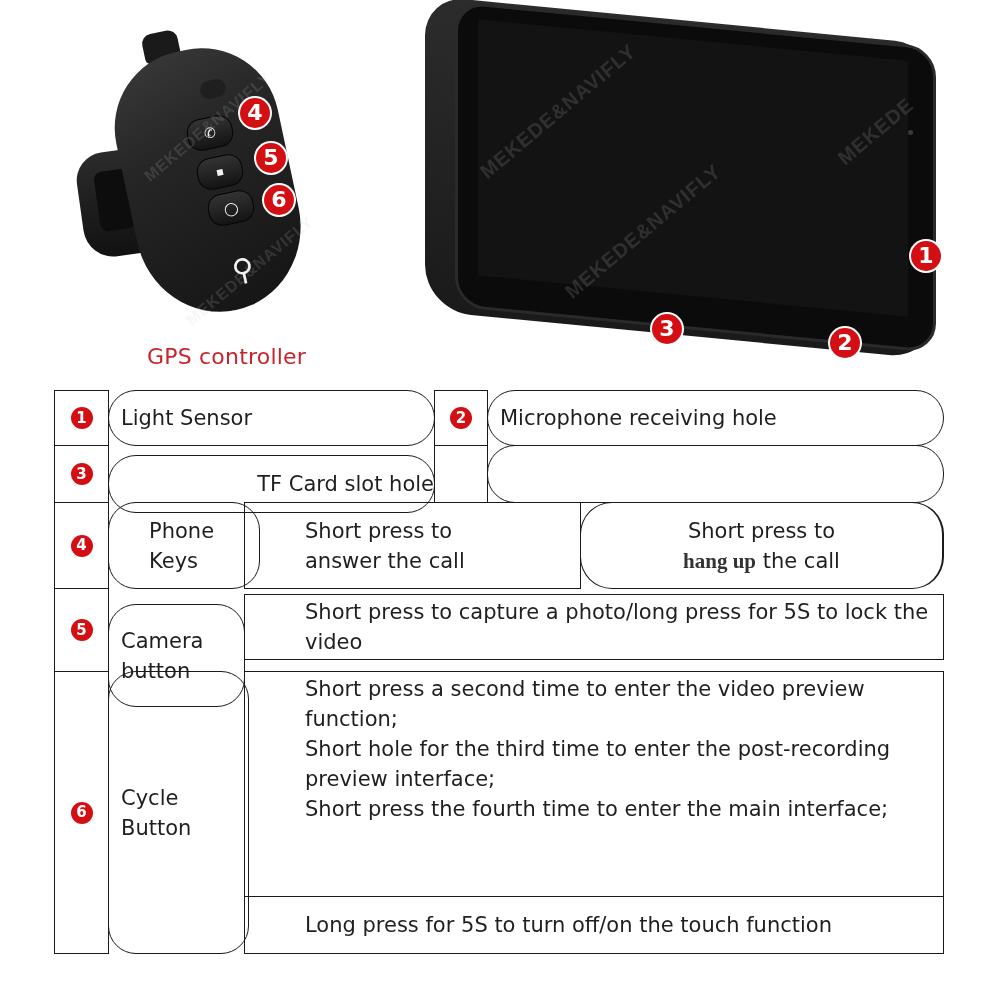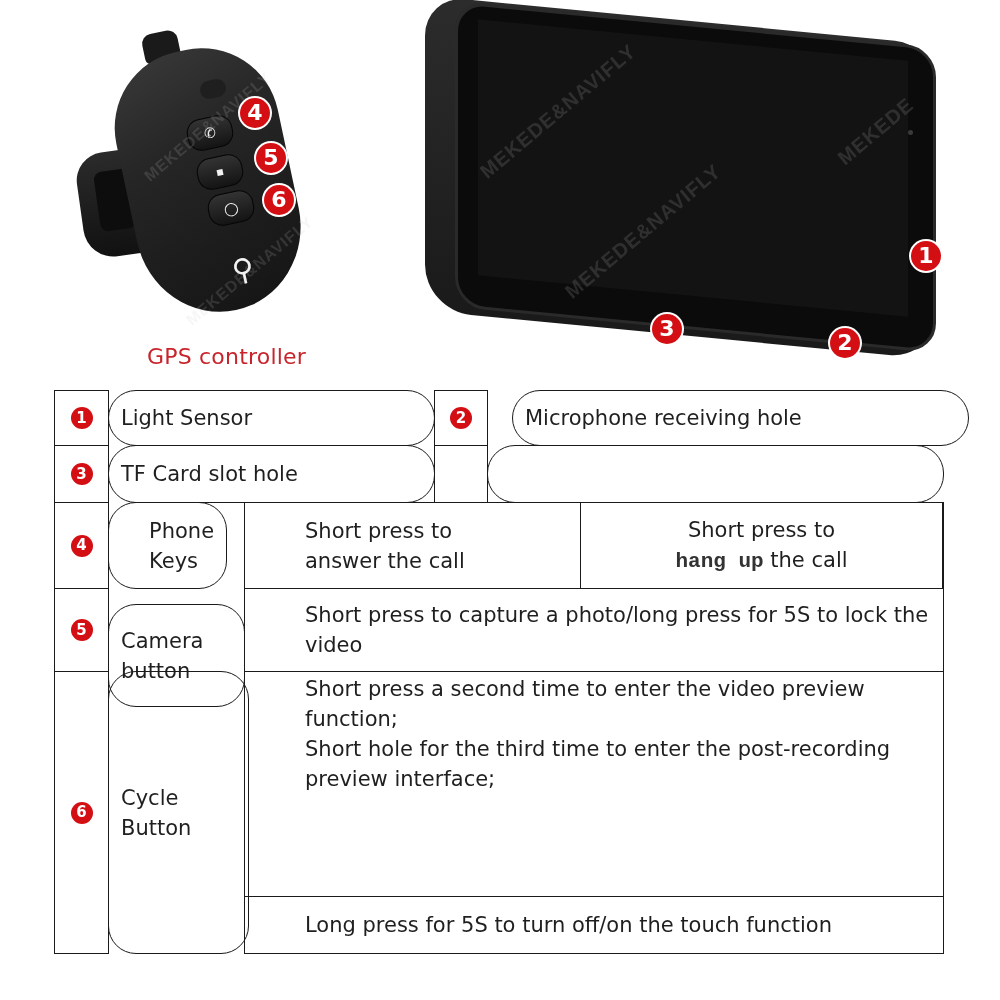--- a/index.html
+++ b/index.html
@@ -95,21 +95,21 @@
     border: 1px solid #1a1a1a;
     font-size: 21px; line-height: 30px; color: #1f1f1f;
     font-family: "DejaVu Sans", sans-serif;
     display: flex; align-items: center;
   }
   .cell.num { justify-content: center; }
   .cell.txt { padding-left: 12px; border-radius: 28px; }
   .cell.desc { padding-left: 60px; padding-right: 10px; }
   .cell.center { justify-content: center; text-align: center; }
   .cell .inner { display: block; }
-  .bold-seg { font-family: Liberation Mono, monospace; font-weight: bold; color: #333; font-size: 21px; }
+  .bold-seg { font-family: Liberation Serif, serif; font-weight: bold; color: #333; font-size: 21px; }
 </style>
 </head>
 <body>
 
 <div>
   <div class="abs strap"></div>
   <div class="abs strap-inner"></div>
   <div class="abs ctrl-knob"></div>
   <div class="abs ctrl-body"></div>
   <div class="abs" style="left:200px;top:80px;width:26px;height:18px;border-radius:9px;background:#1f1f1f;transform:rotate(-12deg);"></div>
@@ -152,68 +152,69 @@
 
   <div class="cell num" style="left:0;top:0;width:55px;height:56px;">
     <span class="badge" style="position:static;">1</span>
   </div>
   <div class="cell txt" style="left:54px;top:0;width:327px;height:56px;">
     <span>Light Sensor</span>
   </div>
   <div class="cell num" style="left:380px;top:0;width:54px;height:56px;">
     <span class="badge" style="position:static;">2</span>
   </div>
-  <div class="cell txt" style="left:458px;top:0;width:457px;height:56px;">
+  <div class="cell txt" style="left:433px;top:0;width:457px;height:56px;">
     <span>Microphone receiving hole</span>
   </div>
 
   <div class="cell num" style="left:0;top:55px;width:55px;height:58px;">
     <span class="badge" style="position:static;">3</span>
   </div>
-  <div class="cell txt" style="left:54px;top:55px;width:327px;height:58px;">
+  <div class="cell txt" style="left:54px;top:65px;width:327px;height:58px;justify-content:flex-end;">
     <span>TF Card slot hole</span>
   </div>
   <div class="cell num" style="left:380px;top:55px;width:54px;height:58px;"></div>
   <div class="cell txt" style="left:433px;top:55px;width:457px;height:58px;"></div>
 
   <div class="cell num" style="left:0;top:112px;width:55px;height:87px;">
     <span class="badge" style="position:static;">4</span>
   </div>
-  <div class="cell txt" style="left:54px;top:112px;width:119px;height:87px;padding-left:40px;">
+  <div class="cell txt" style="left:54px;top:112px;width:152px;height:87px;padding-left:40px;">
     <span class="inner" style="width:90px;">Phone Keys</span>
   </div>
   <div class="cell desc" style="left:190px;top:112px;width:337px;height:87px;">
     <span class="inner" style="width:190px;">Short press to answer the call</span>
   </div>
-  <div class="cell center" style="left:526px;top:112px;width:364px;height:87px;border-right-width:2px;">
+  <div class="cell center" style="left:526px;top:112px;width:364px;height:87px;border-right-width:2px;border-radius:32px;">
     <span class="inner">
       <span>Short press to</span><br>
       <span class="bold-seg">hang up</span>
       <span>the call</span>
     </span>
   </div>
 
   <div class="cell num" style="left:0;top:198px;width:55px;height:84px;">
     <span class="badge" style="position:static;">5</span>
   </div>
   <div class="cell txt" style="left:54px;top:214px;width:137px;height:103px;">
     <span class="inner" style="width:100px;">Camera button</span>
   </div>
-  <div class="cell desc" style="left:190px;top:198px;width:700px;height:84px;">
+  <div class="cell desc" style="left:190px;top:204px;width:700px;height:66px;">
     <span class="inner">Short press to capture a photo/long press for 5S to lock the video</span>
   </div>
 
   <div class="cell num" style="left:0;top:281px;width:55px;height:283px;">
     <span class="badge" style="position:static;">6</span>
   </div>
   <div class="cell txt" style="left:54px;top:281px;width:141px;height:283px;">
     <span class="inner" style="width:90px;">Cycle Button</span>
   </div>
   <div class="cell desc" style="left:190px;top:281px;width:700px;height:226px;align-items:flex-start;padding-top:2px;">
     <span class="inner">
       <span style="display:block;">Short press a second time to enter the video preview function;</span>
       <span style="display:block;">Short hole for the third time to enter the post-recording preview interface;</span>
+      <span style="display:block;">Short press the fourth time to enter the main interface;</span>
     </span>
   </div>
   <div class="cell desc" style="left:190px;top:506px;width:700px;height:58px;">
     <span class="inner">Long press for 5S to turn off/on the touch function</span>
   </div>
 </div>
 
 </body></html>

